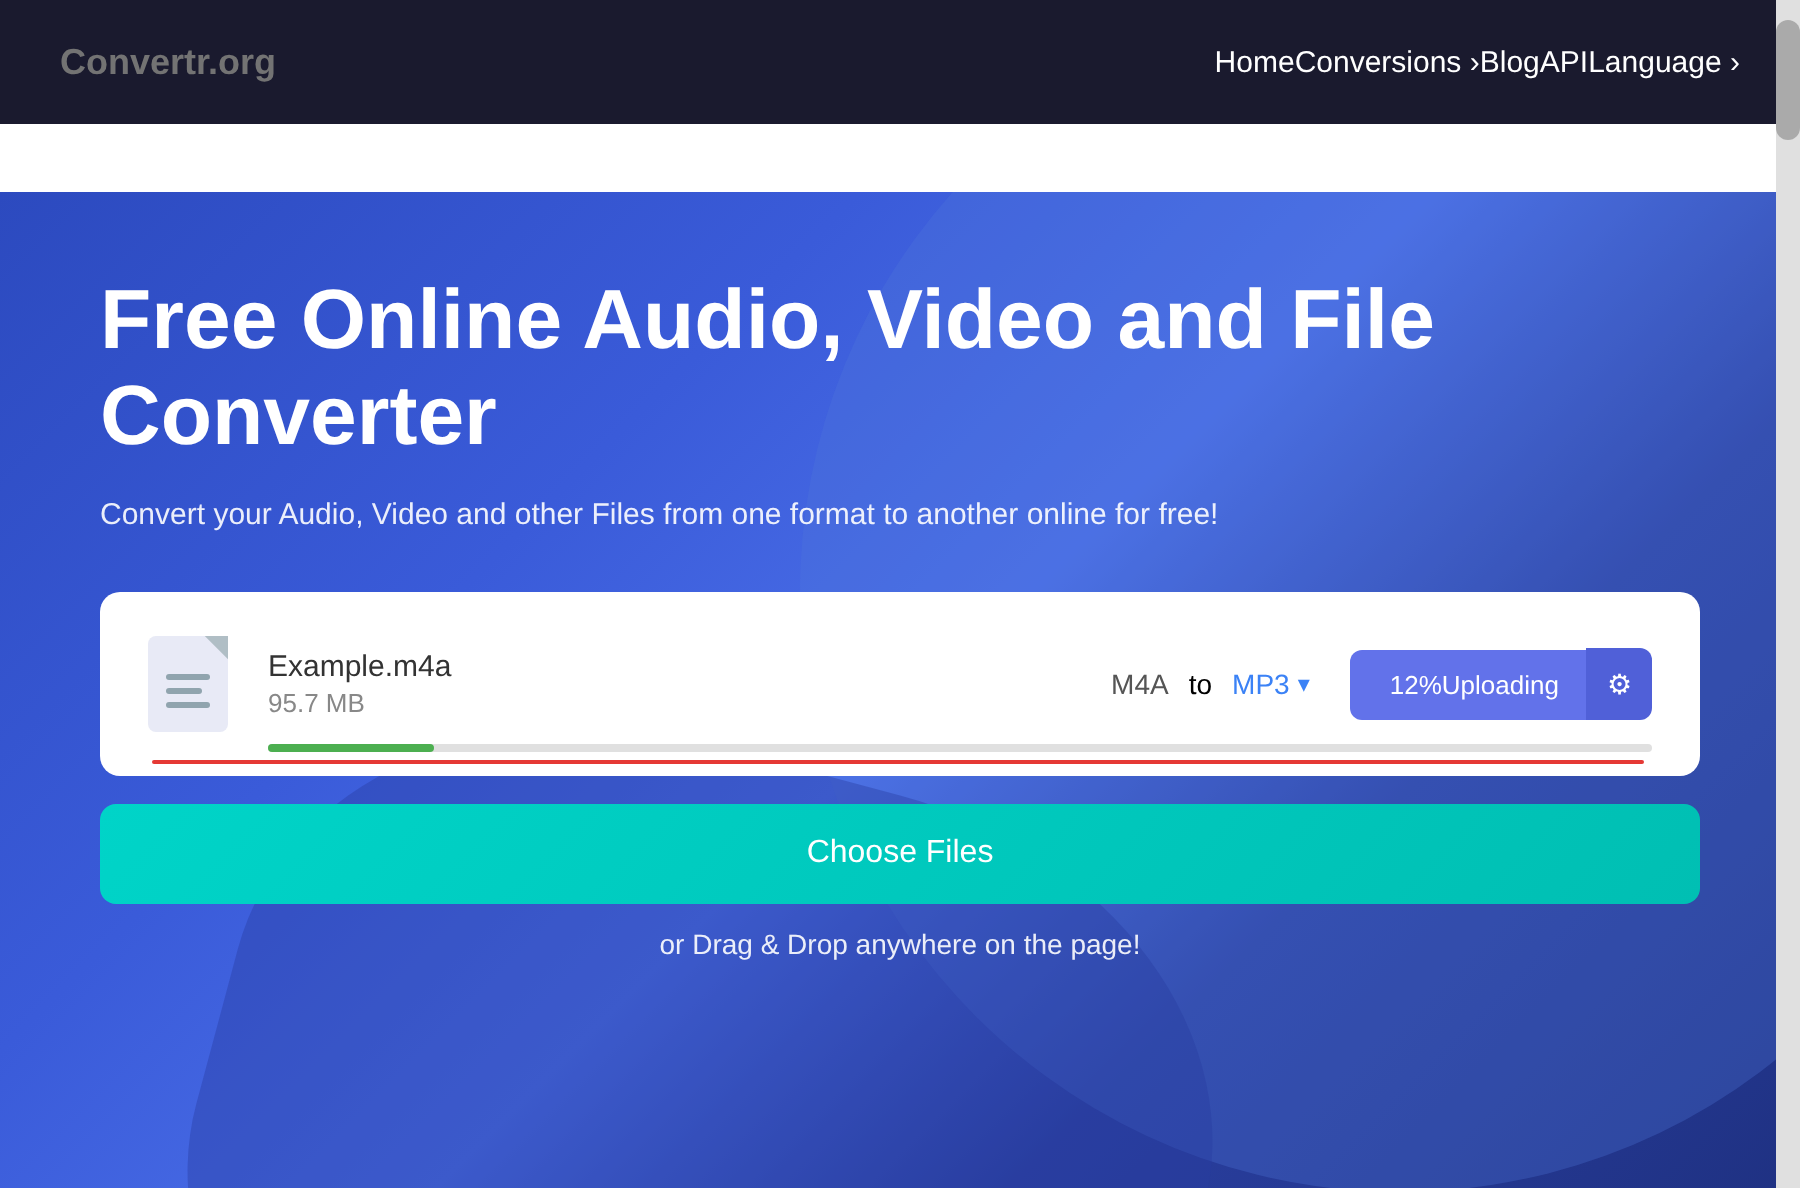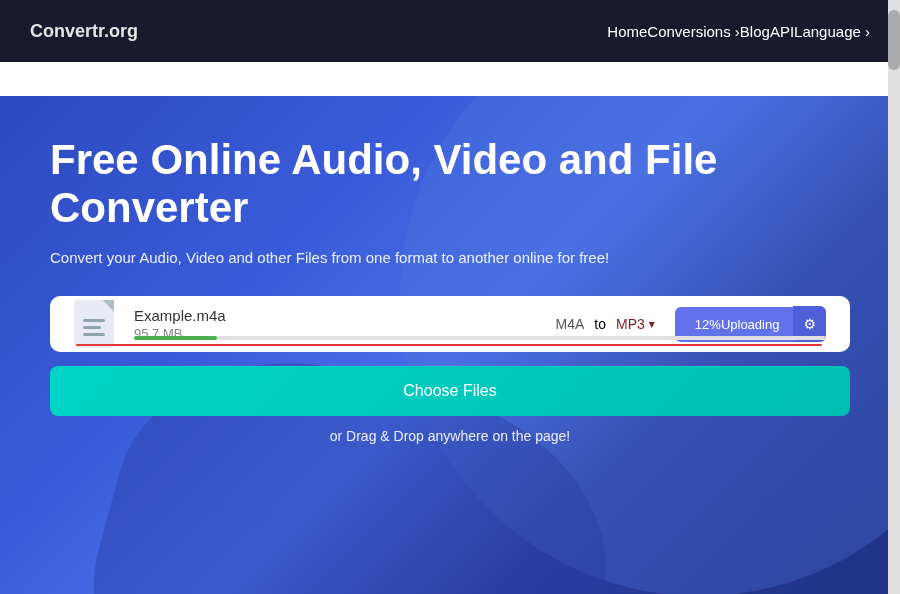--- a/index.html
+++ b/index.html
@@ -8,21 +8,21 @@
     
     .navbar {
       background: #1a1a2e;
       height: 62px;
       display: flex;
       align-items: center;
       padding: 0 30px;
       justify-content: space-between;
     }
     .nav-logo {
-      color: #e5e5e5;
+      color: #737373;
       font-weight: bold;
       font-size: 18px;
     }
     .nav-links {
       display: flex;
       align-items: center;
     }
     .nav-links a {
       color: white;
       text-decoration: none;
@@ -76,21 +76,21 @@
       color: rgba(255,255,255,0.9);
       font-size: 15px;
       margin-bottom: 30px;
       max-width: 680px;
     }
 
     
     .conversion-card {
       background: white;
       border-radius: 10px;
-      padding: 4px 24px;
+      padding: 22px 24px;
       display: flex;
       align-items: center;
       gap: 20px;
       margin-bottom: 14px;
       position: relative;
       z-index: 2;
     }
     .file-icon {
       width: 40px;
       height: 48px;
@@ -171,21 +171,21 @@
     }
     .format-arrow {
       font-size: 14px;
       color: #000000;
     }
     .format-select {
       display: flex;
       align-items: center;
       gap: 4px;
       font-size: 14px;
-      color: #7f1d1d;
+      color: #3b82f6;
       font-weight: 500;
       cursor: pointer;
     }
     .format-select .chevron {
       font-size: 12px;
     }
     @keyframes spin {
       to { transform: rotate(360deg); }
     }
 

